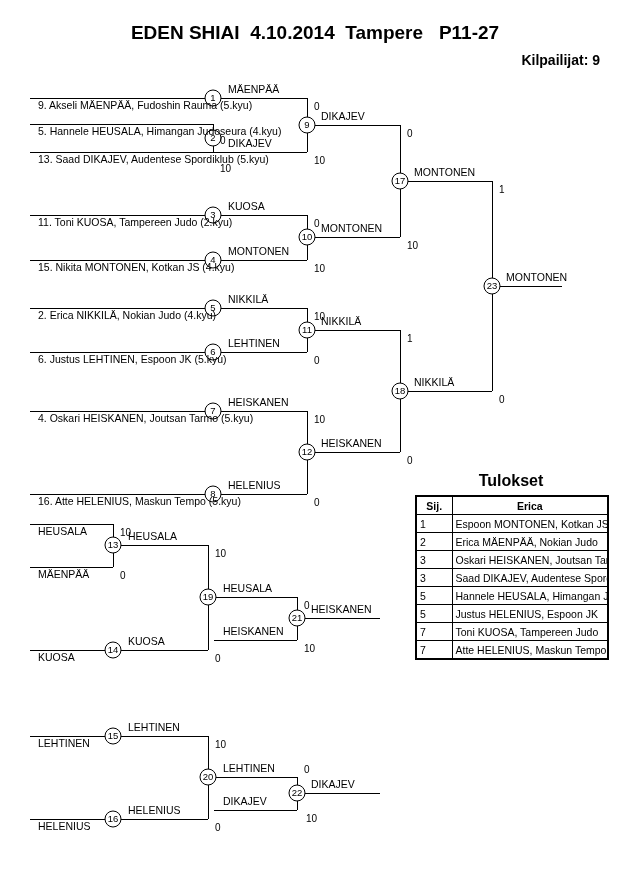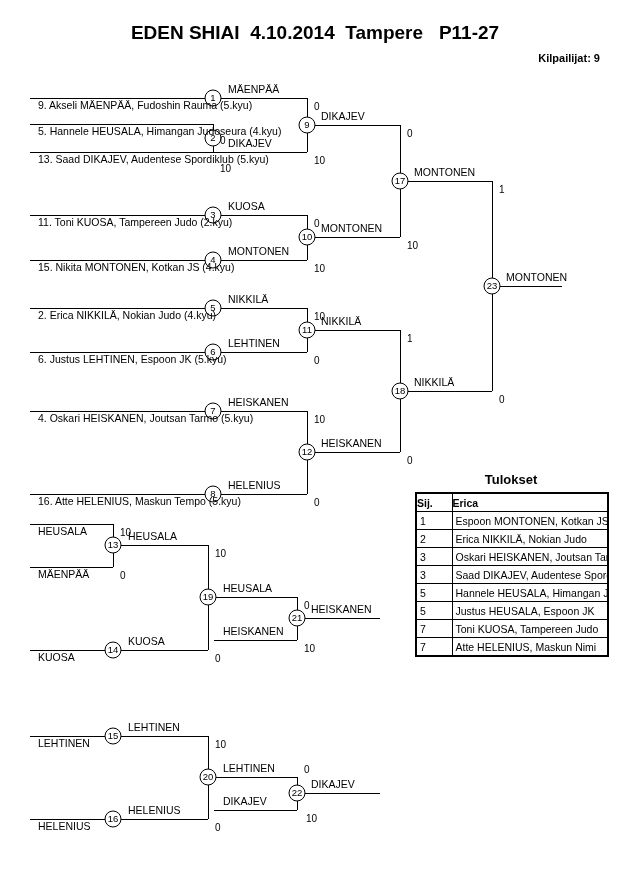--- a/index.html
+++ b/index.html
@@ -1,34 +1,34 @@
 <!DOCTYPE html>
 <html><head>
 <meta charset="utf-8">
 <style>
   html,body{margin:0;padding:0;background:#fff;}
   body{width:630px;height:891px;font-family:"Liberation Sans",sans-serif;color:#000;}
   .page{position:relative;width:630px;height:891px;background:#fff;overflow:hidden;}
   .title{position:absolute;top:22px;left:0;width:100%;text-align:center;
          font-size:19px;font-weight:bold;white-space:pre;}
-  .competitors{position:absolute;top:52px;right:30px;font-size:11px;font-weight:bold;}
+  .competitors{position:absolute;top:52px;right:30px;font-size:14px;font-weight:bold;}
   svg.bracket{position:absolute;top:0;left:0;}
   svg.bracket line{stroke:#000;stroke-width:1;}
   svg.bracket circle{fill:#fff;stroke:#000;stroke-width:1;}
   svg.bracket text{fill:#000;}
   .nm{font-size:10.5px;}         
   .lb{font-size:10.5px;}         
   .sc{font-size:10px;}           
   .no{font-size:9.5px;text-anchor:middle;} 
   .results{position:absolute;left:415px;top:472px;width:192px;}
-  .rtitle{text-align:center;font-size:13px;font-weight:bold;margin:0 0 5px 0;}
+  .rtitle{text-align:center;font-size:16px;font-weight:bold;margin:0 0 5px 0;}
   table.res{border-collapse:collapse;width:192px;table-layout:fixed;border:2px solid #000;}
   table.res th,table.res td{border:1px solid #000;font-size:10.5px;height:17px;
         padding:0 0 0 3px;overflow:hidden;white-space:nowrap;text-align:left;}
-  table.res th{text-align:left;font-weight:bold;padding:0;}
+  table.res th{text-align:center;font-weight:bold;padding:0;}
   td.place{text-align:center;padding:0;}
   col.c-place{width:36px;} col.c-name{width:156px;}
 </style>
 </head>
 <body>
 
 <div class="page">
 
   <div class="title">EDEN SHIAI  4.10.2014  Tampere   P11-27</div>
   <div class="competitors">Kilpailijat: 9</div>
@@ -218,43 +218,43 @@
           <tr>
         <th>Sij.</th>
         <th>Erica</th>
       </tr>
       <tr>
         <td class="place">1</td>
         <td>Espoon MONTONEN, Kotkan JS</td>
       </tr>
       <tr>
         <td class="place">2</td>
-        <td>Erica NIKKILÄ, Nokian Judo</td>
+        <td>Erica MÄENPÄÄ, Nokian Judo</td>
       </tr>
       <tr>
         <td class="place">3</td>
         <td>Oskari HEISKANEN, Joutsan Tarmo</td>
       </tr>
       <tr>
         <td class="place">3</td>
         <td>Saad DIKAJEV, Audentese Spordiklub</td>
       </tr>
       <tr>
         <td class="place">5</td>
         <td>Hannele HEUSALA, Himangan Judoseura</td>
       </tr>
       <tr>
         <td class="place">5</td>
-        <td>Justus HEUSALA, Espoon JK</td>
+        <td>Justus HELENIUS, Espoon JK</td>
       </tr>
       <tr>
         <td class="place">7</td>
         <td>Toni KUOSA, Tampereen Judo</td>
       </tr>
       <tr>
         <td class="place">7</td>
-        <td>Atte HELENIUS, Maskun Nimi</td>
+        <td>Atte HELENIUS, Maskun Tempo</td>
       </tr>
     </tbody>
       </table>
   </div>
 
 </div>
 
 </body></html>

